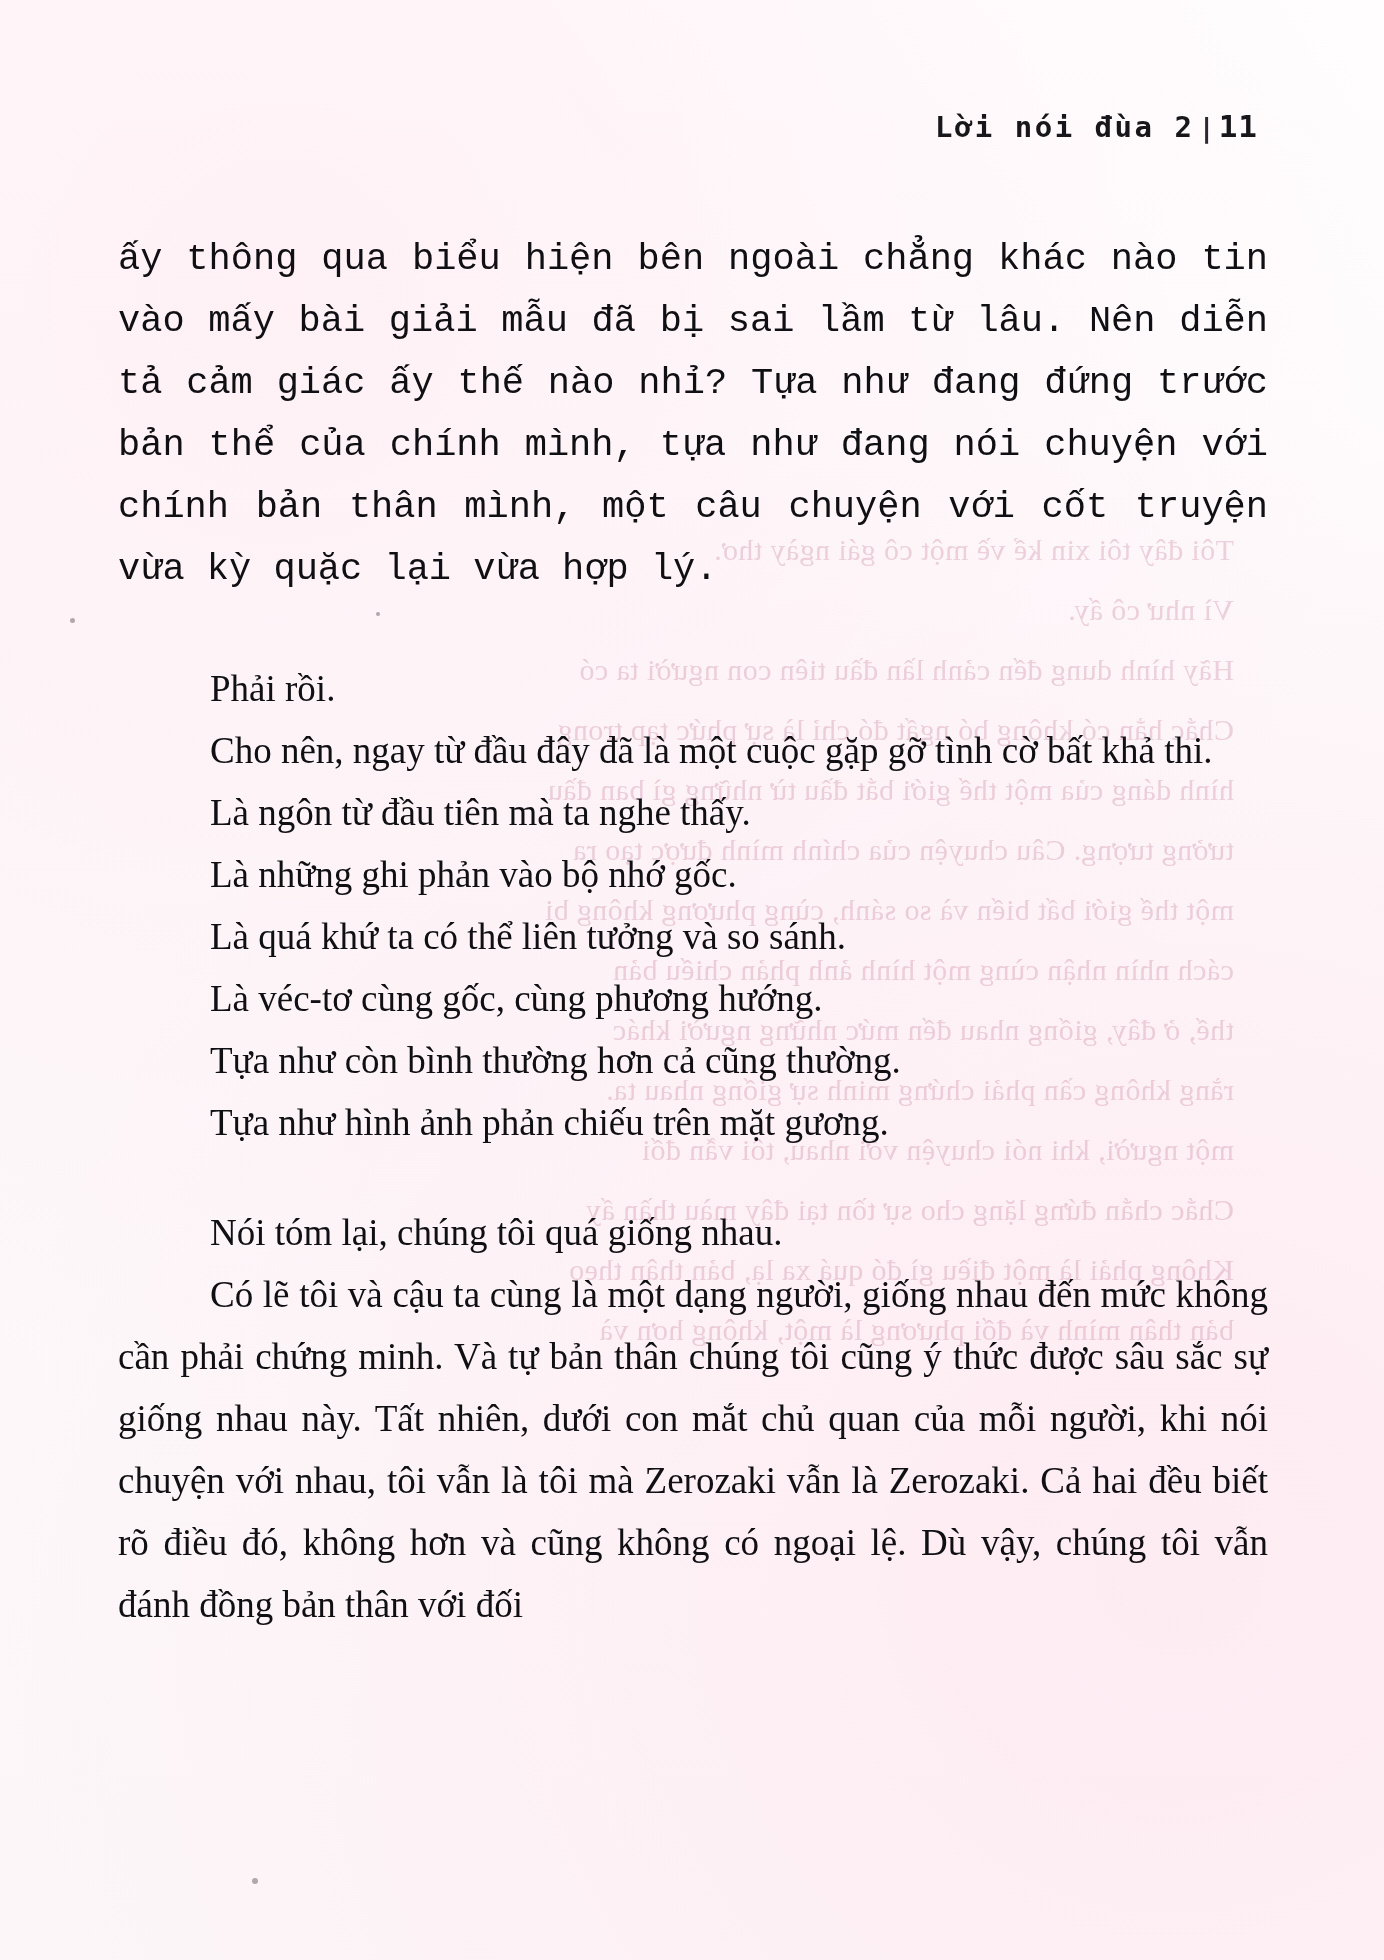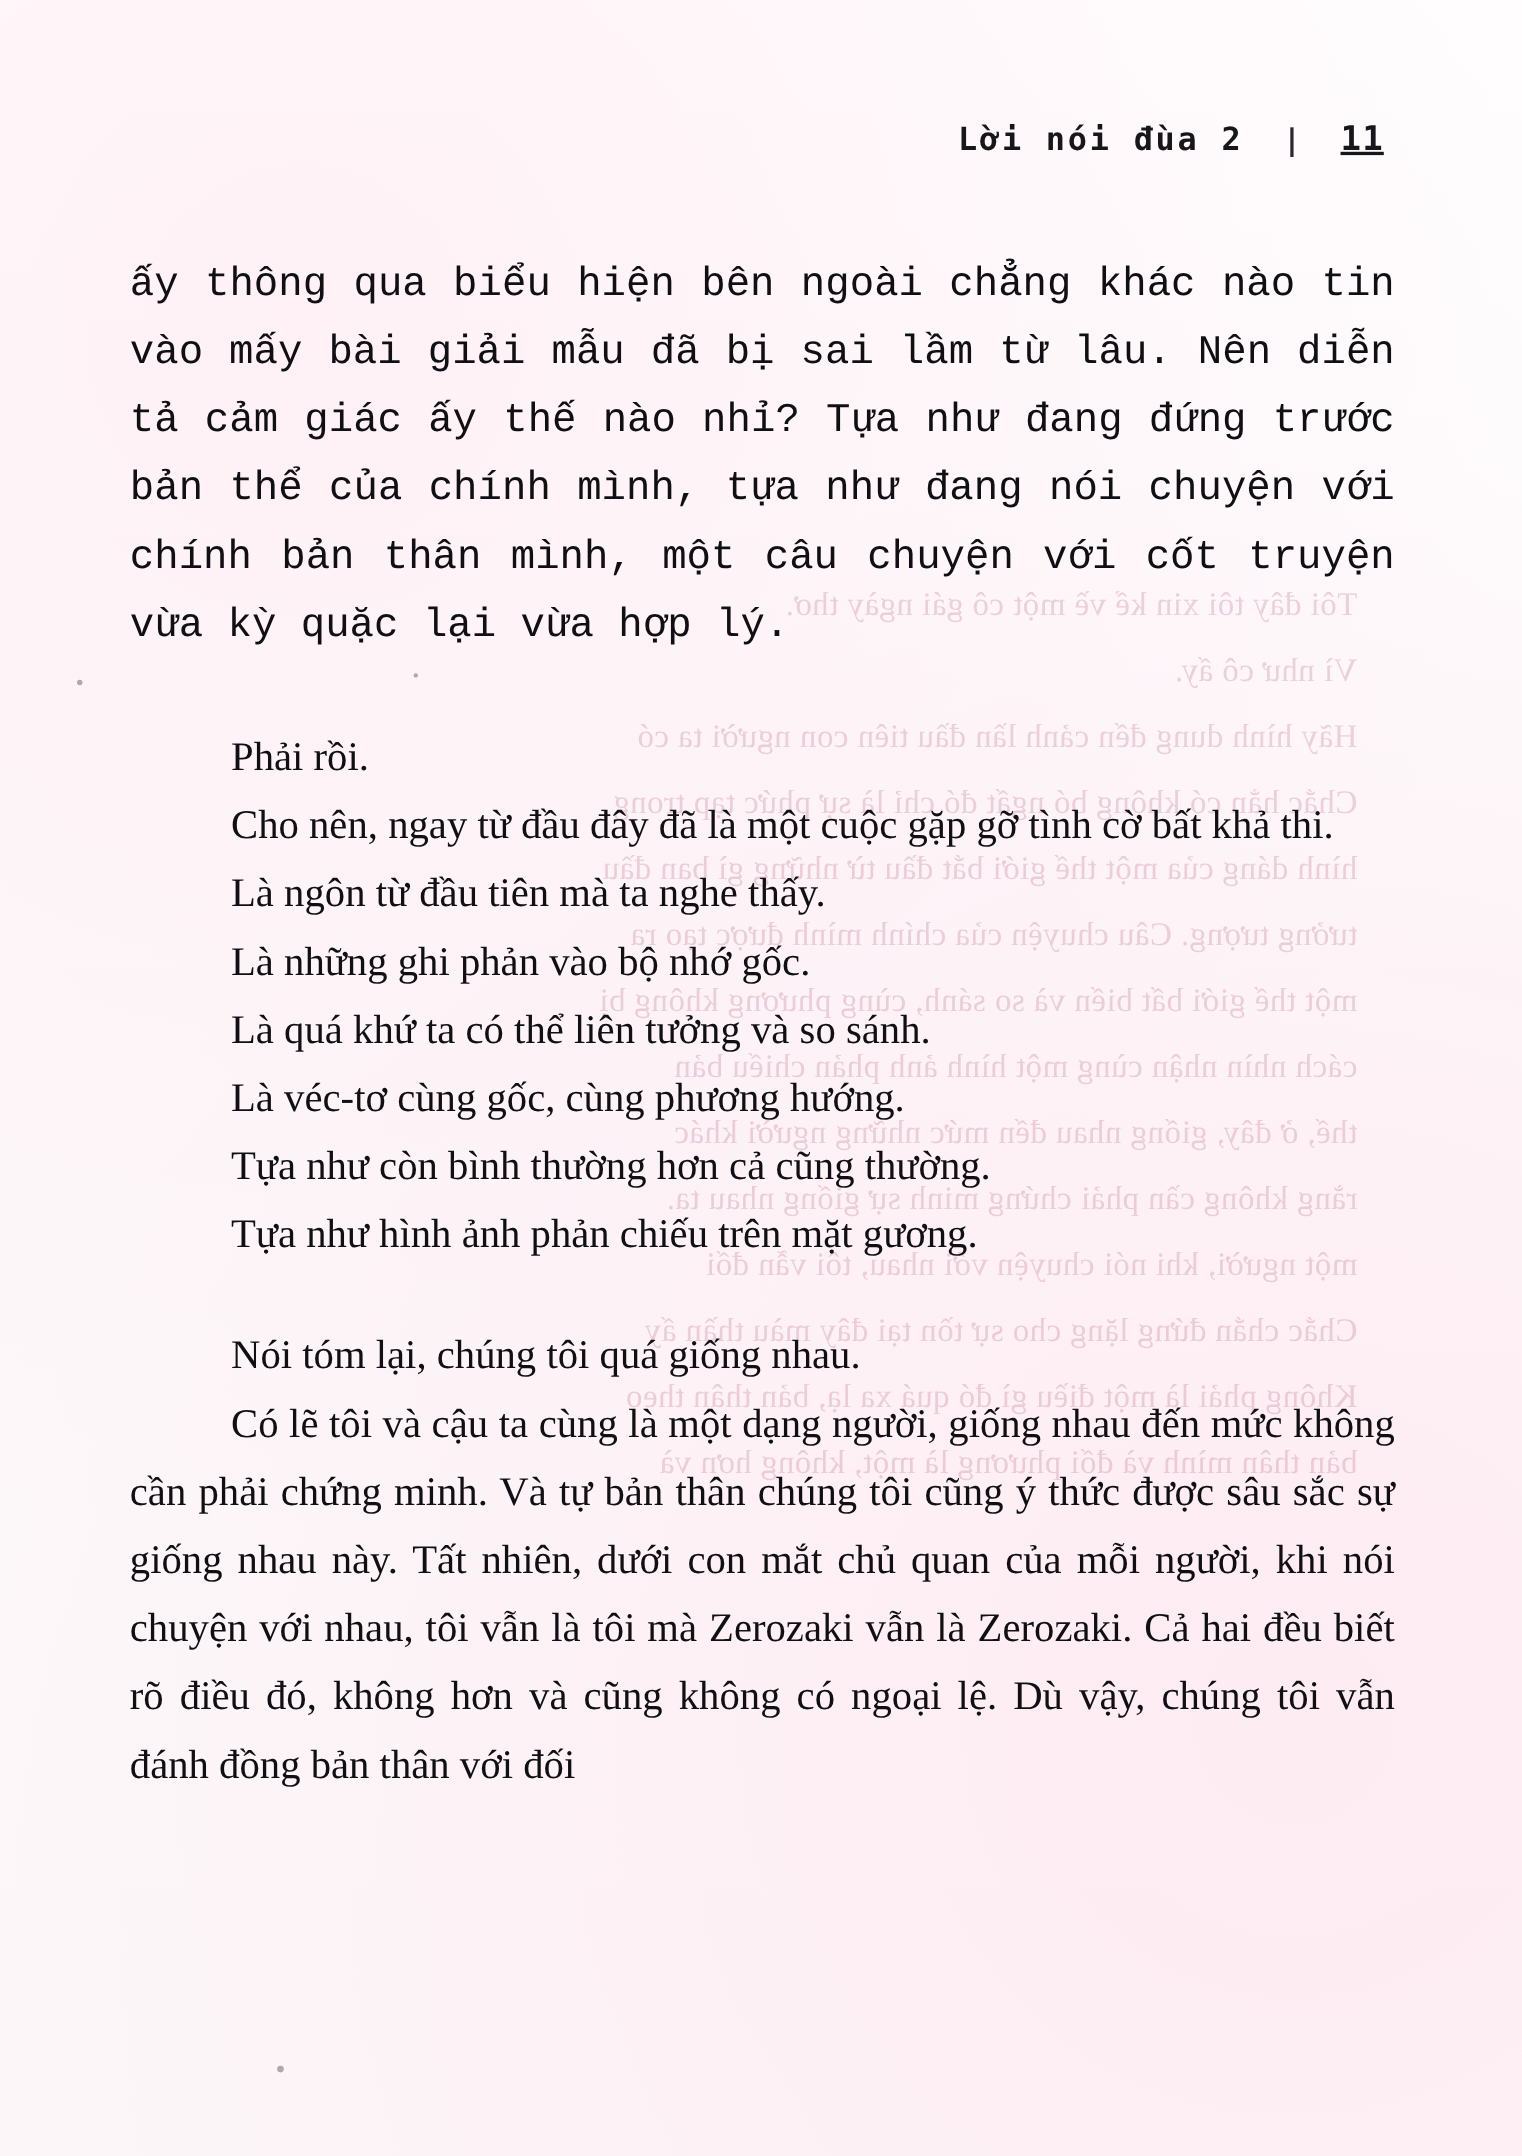--- a/index.html
+++ b/index.html
@@ -43,37 +43,36 @@
     user-select: none;
   }
   .bleed-through p { margin: 0 0 0 0; text-indent: 46px;}
 
   .header {
     position: absolute;
     top: 108px;
     right: 126px;
     display: flex;
     align-items: baseline;
-    gap: 36px;
+    gap: 4px;
     font-family: "DejaVu Sans Mono", monospace;
     font-weight: bold;
     color: #17161a;
   }
   .header .chapter {
     font-size: 29px;
     letter-spacing: 2.5px;
   }
   .header .sep {
     font-size: 27px;
     color: #2a2a2e;
   }
   .header .folio {
     font-size: 31px;
     letter-spacing: 1px;
-    text-decoration: underline;
   }
 
   .body-text {
     position: absolute;
     left: 118px;
     top: 228px;
     width: 1150px;
     color: #101014;
     font-size: 37px;
     line-height: 62px;

